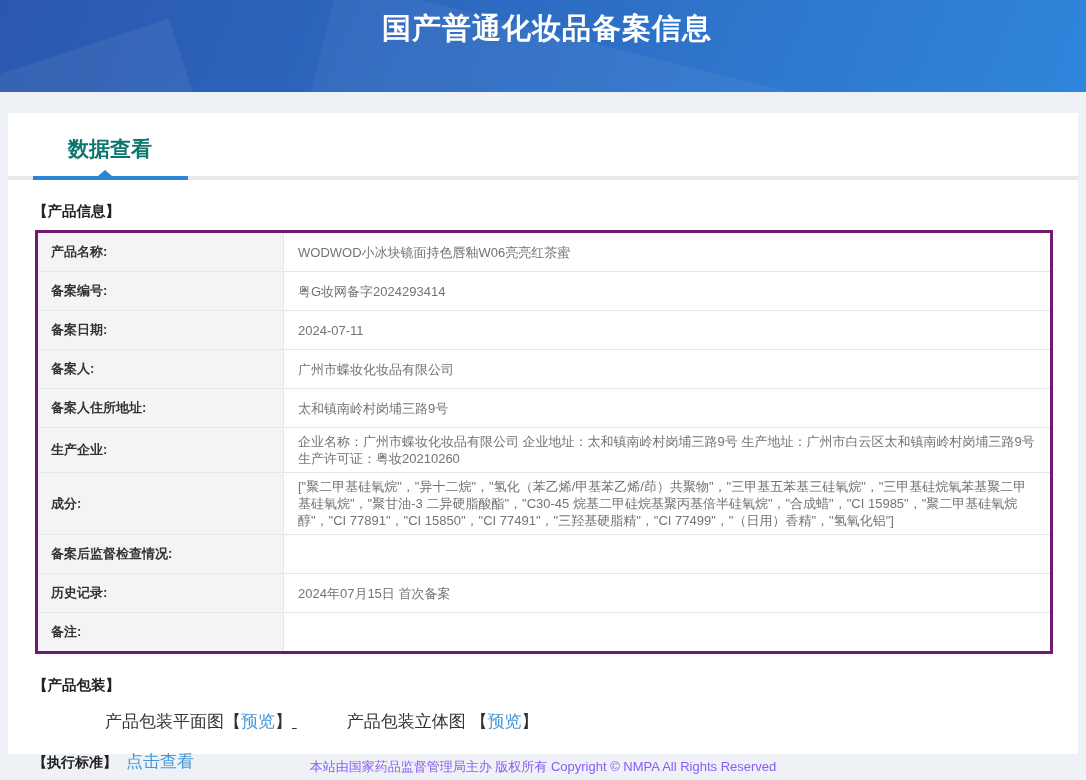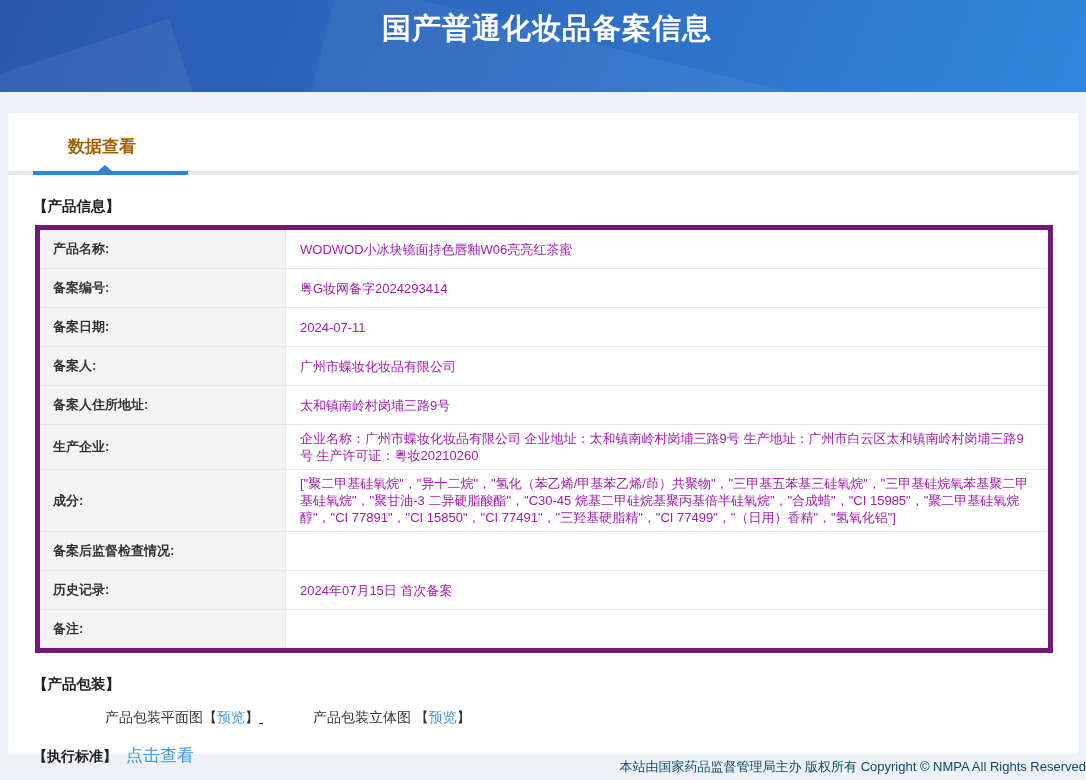--- a/index.html
+++ b/index.html
@@ -31,70 +31,70 @@
   
   .card{
     background:#ffffff;
     margin:21px 8px 0 8px;
     height:641px;box-sizing:border-box;
     padding-top:22px;
   }
   
   .tab-label{
     display:inline-block;margin-left:60px;padding-bottom:13px;
-    color:#a16207;font-size:17px;font-weight:bold;cursor:pointer;
+    color:#0f766e;font-size:21px;font-weight:bold;cursor:pointer;
   }
   .tab-line{position:relative;height:4px;background:#e9e9e9;}
   .tab-line .active-seg{
     position:absolute;left:25px;top:0;width:155px;height:4px;background:#2e84d4;
   }
   .tab-line .tri{
     position:absolute;left:90px;top:-6px;width:0;height:0;
     border-left:7px solid transparent;border-right:7px solid transparent;
     border-bottom:6px solid #2e84d4;
   }
   
   .section-title{
     margin:22px 0 9px 25px;
     font-size:14.5px;font-weight:bold;color:#222;
   }
   
   .table-wrap{
-    border:5px solid #701a75;
+    border:3px solid #701a75;
     margin:0 25px 0 27px;
   }
   table.info{
     border-collapse:collapse;width:100%;font-size:13px;table-layout:fixed;
   }
   table.info td{border:1px solid #e3e8ee;}
   table.info tr:first-child td{border-top:none;}
   table.info tr:last-child td{border-bottom:none;}
   table.info td:first-child{border-left:none;}
   table.info td:last-child{border-right:none;}
   td.lbl{
     width:222px;background:#f4f4f5;font-weight:bold;color:#333;
     padding:10px 10px 10px 13px;vertical-align:middle;height:17px;
   }
   td.val{
-    color:#a21caf;padding:10px 14px;vertical-align:middle;
+    color:#737373;padding:10px 14px;vertical-align:middle;
     line-height:17px;word-break:break-all;
   }
   tr.compact td.val, tr.compact td.lbl{padding-top:5px;padding-bottom:5px;}
   
-  .pack-line{margin:15px 0 8px 97px;font-size:14px;color:#333;text-decoration:underline;}
+  .pack-line{margin:15px 0 8px 97px;font-size:17px;color:#333;text-decoration:underline;}
   .pack-group{display:inline-block;}
   .pack-group + .pack-group{margin-left:50px;}
   .link{color:#4697d9;cursor:pointer;text-decoration:none;}
   .std-line{margin:17px 0 0 25px;font-size:14px;color:#222;}
   .std-line .bold{font-weight:bold;font-family:Liberation Mono, monospace;}
   .std-line .link{margin-left:9px;font-size:17px;}
   
   .footer{
-    height:26px;line-height:26px;text-align:right;
-    color:#0c4a6e;font-size:13px;
+    height:26px;line-height:26px;text-align:center;
+    color:#8b5cf6;font-size:13px;
   }
 </style>
 </head>
 <body>
 
 <div class="banner">
   <h1>国产普通化妆品备案信息</h1>
 </div>
 
 <div class="card">

